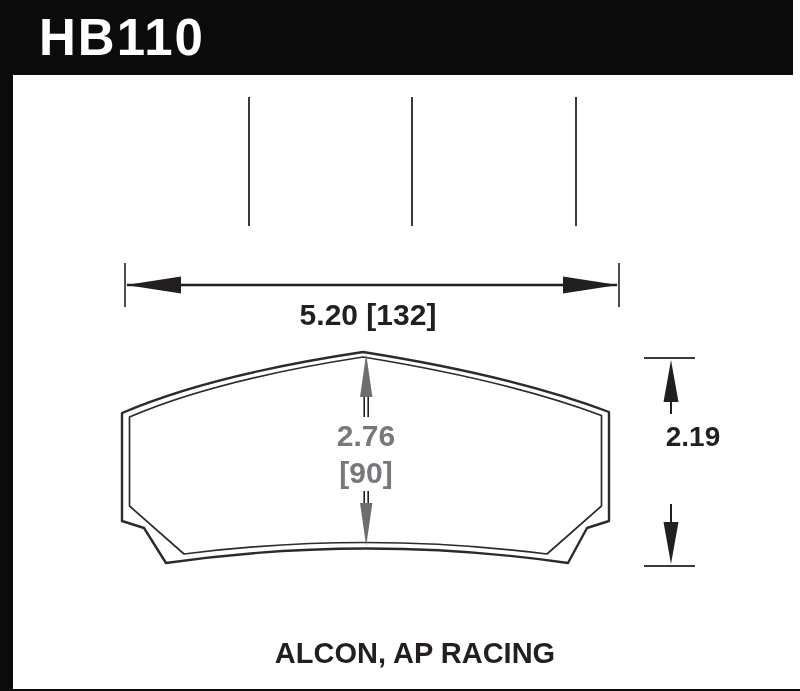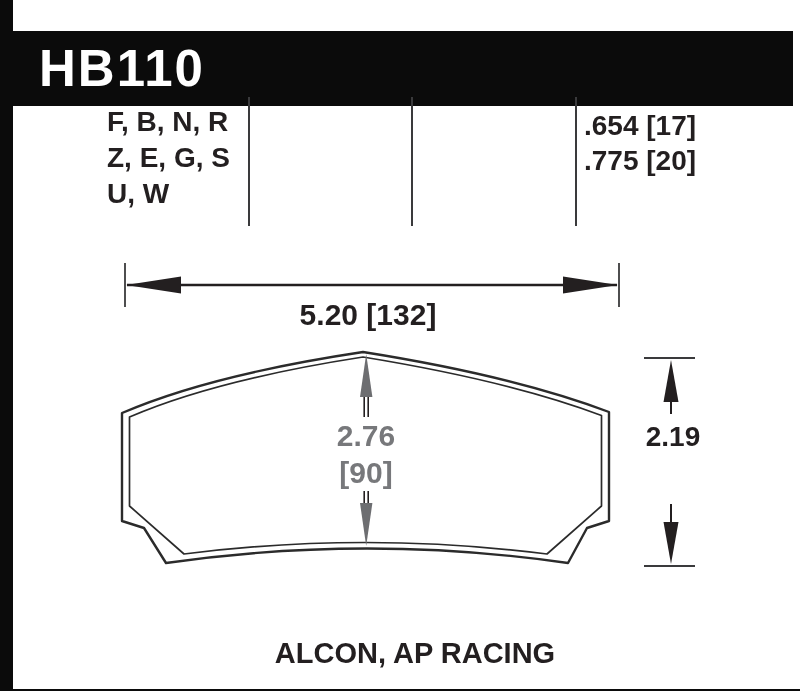--- a/index.html
+++ b/index.html
@@ -4,21 +4,21 @@
 <style>
   html,body { margin:0; padding:0; background:#fff; }
   .canvas {
     position:relative; width:800px; height:691px; background:#ffffff;
     font-family:"Liberation Sans", sans-serif; overflow:hidden;
     color:#231f20;
   }
   
   .header {
     position:absolute; left:0; top:0; width:793px; height:75px;
-    background:#0b0b0b; display:flex; align-items:center;margin-top:31px;
+    background:#0b0b0b; display:flex; align-items:center;
   }
   .part-number {
     padding-left:39px; color:#ffffff; font-size:51px; font-weight:bold;
     letter-spacing:2px; line-height:1;
   }
   .left-border { position:absolute; left:0; top:0; width:13px; height:691px; background:#0b0b0b; }
   .bottom-border { position:absolute; left:0; top:689px; width:800px; height:2px; background:#0b0b0b; }
 
   
   .compounds {
@@ -44,54 +44,45 @@
   .pad-svg { position:absolute; left:115px; top:345px; }
   .center-label {
     position:absolute; left:366px; top:417px; transform:translateX(-50%);
     color:#77787b; background:#ffffff; padding:0 5px; font-size:30px;
     font-weight:bold; line-height:37px; text-align:center; white-space:nowrap;
   }
 
   
   .right-dim { position:absolute; left:638px; top:352px; }
   .right-label {
-    position:absolute; left:638px; top:414px; width:70px; text-align:center;
+    position:absolute; left:658px; top:414px; width:70px; text-align:center;
     font-size:28px; font-weight:bold; line-height:45px; white-space:nowrap;
   }
 
   .caption {
     position:absolute; left:30px; top:637px; width:770px; text-align:center;
     font-size:29px; font-weight:bold; white-space:nowrap;
   }
 </style>
 </head>
 <body>
 
 <div class="canvas">
 
   <div class="header">
     <div class="part-number">HB110</div>
   </div>
   <div class="left-border"></div>
   <div class="bottom-border"></div>
 
-  <div class="compounds">
-    <div>F, B, N, R</div>
-    <div>Z, E, G, S</div>
-    <div>U, W</div>
-  </div>
 
   <div class="divider d1"></div>
   <div class="divider d2"></div>
   <div class="divider d3"></div>
 
-  <div class="thickness">
-    <div>.654 [17]</div>
-    <div>.775 [20]</div>
-  </div>
 
   <svg class="width-dim" width="520" height="60" viewBox="0 0 520 60">
     <line x1="12" y1="8" x2="12" y2="52" stroke="#3a3a3c" stroke-width="1.8"></line>
     <line x1="506" y1="8" x2="506" y2="52" stroke="#3a3a3c" stroke-width="1.8"></line>
     <line x1="14" y1="30" x2="504" y2="30" stroke="#231f20" stroke-width="2.4"></line>
     <polygon points="13,30 68,21.5 68,38.5" fill="#231f20"></polygon>
     <polygon points="505,30 450,21.5 450,38.5" fill="#231f20"></polygon>
   </svg>
   <div class="width-label">5.20 [132]</div>
 

